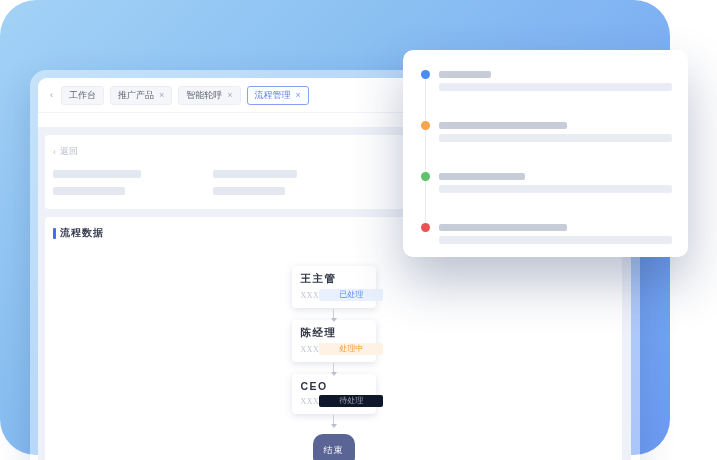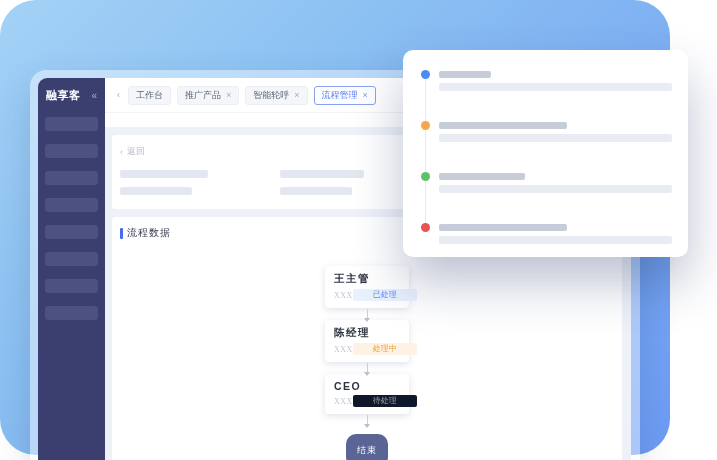--- a/index.html
+++ b/index.html
@@ -52,21 +52,21 @@
   .content { flex: 1; min-height: 0; padding: 8px 9px 0 7px; display: flex; flex-direction: column; gap: 8px; }
   .card { background: #fff; border-radius: 4px; }
   .card-info { flex: none; padding: 10px 8px 14px; }
   .back-row { display: flex; align-items: center; gap: 4px; color: #b6bcc8; font-size: 9px; cursor: pointer; width: max-content; }
   .ph-grid { margin-top: 12px; display: grid; grid-template-columns: 160px auto; row-gap: 9px; justify-content: start; }
   .ph-bar { height: 8px; border-radius: 2px; background: #e3e7f0; }
 
   .card-flow { flex: 1; padding: 9px 8px; display: flex; flex-direction: column; }
   .section-title { display: flex; align-items: center; gap: 4px; }
   .accent { width: 3px; height: 11px; border-radius: 1px; background: #4a69f2; }
-  .section-label { font-size: 10px; font-weight: normal; color: #3a3f52; letter-spacing: 1px; }
+  .section-label { font-size: 10px; font-weight: bold; color: #3a3f52; letter-spacing: 1px; }
 
   .flow-area { margin-top: 26px; display: flex; flex-direction: column; align-items: center; }
   .flow-node {
     width: 84px; background: #fff; border-radius: 4px; padding: 6px 9px 7px;
     box-shadow: 0 2px 7px rgba(82,94,132,0.18);
   }
   .node-name { font-size: 10.5px; font-weight: 600; color: #2f3442; letter-spacing: 1.5px; }
   .node-footer { display: flex; justify-content: space-between; align-items: center; margin-top: 3px; }
   .node-sub { font-size: 8px; color: #c0c5cf; letter-spacing: 0.5px; font-family: Liberation Serif, serif; }
   .badge { font-size: 8px; line-height: 1; padding: 2px 20px; border-radius: 2px; white-space: nowrap; }
@@ -101,34 +101,20 @@
 </style>
 </head>
 <body>
 
 <div class="canvas">
   <div class="bg-hero"></div>
 
   <div class="window">
     <div class="window-body">
 
-      <div class="sidebar">
-        <div class="logo-row">
-          <span class="logo">融享客</span>
-          <span class="collapse">«</span>
-        </div>
-        <div class="menu-item"></div>
-        <div class="menu-item"></div>
-        <div class="menu-item"></div>
-        <div class="menu-item"></div>
-        <div class="menu-item"></div>
-        <div class="menu-item"></div>
-        <div class="menu-item"></div>
-        <div class="menu-item"></div>
-      </div>
 
       <div class="main">
         <div class="tabbar">
           <span class="tab-scroll">‹</span>
           <div class="tab">
             <span>工作台</span>
           </div>
           <div class="tab">
             <span>推广产品</span>
             <span class="close">×</span>

